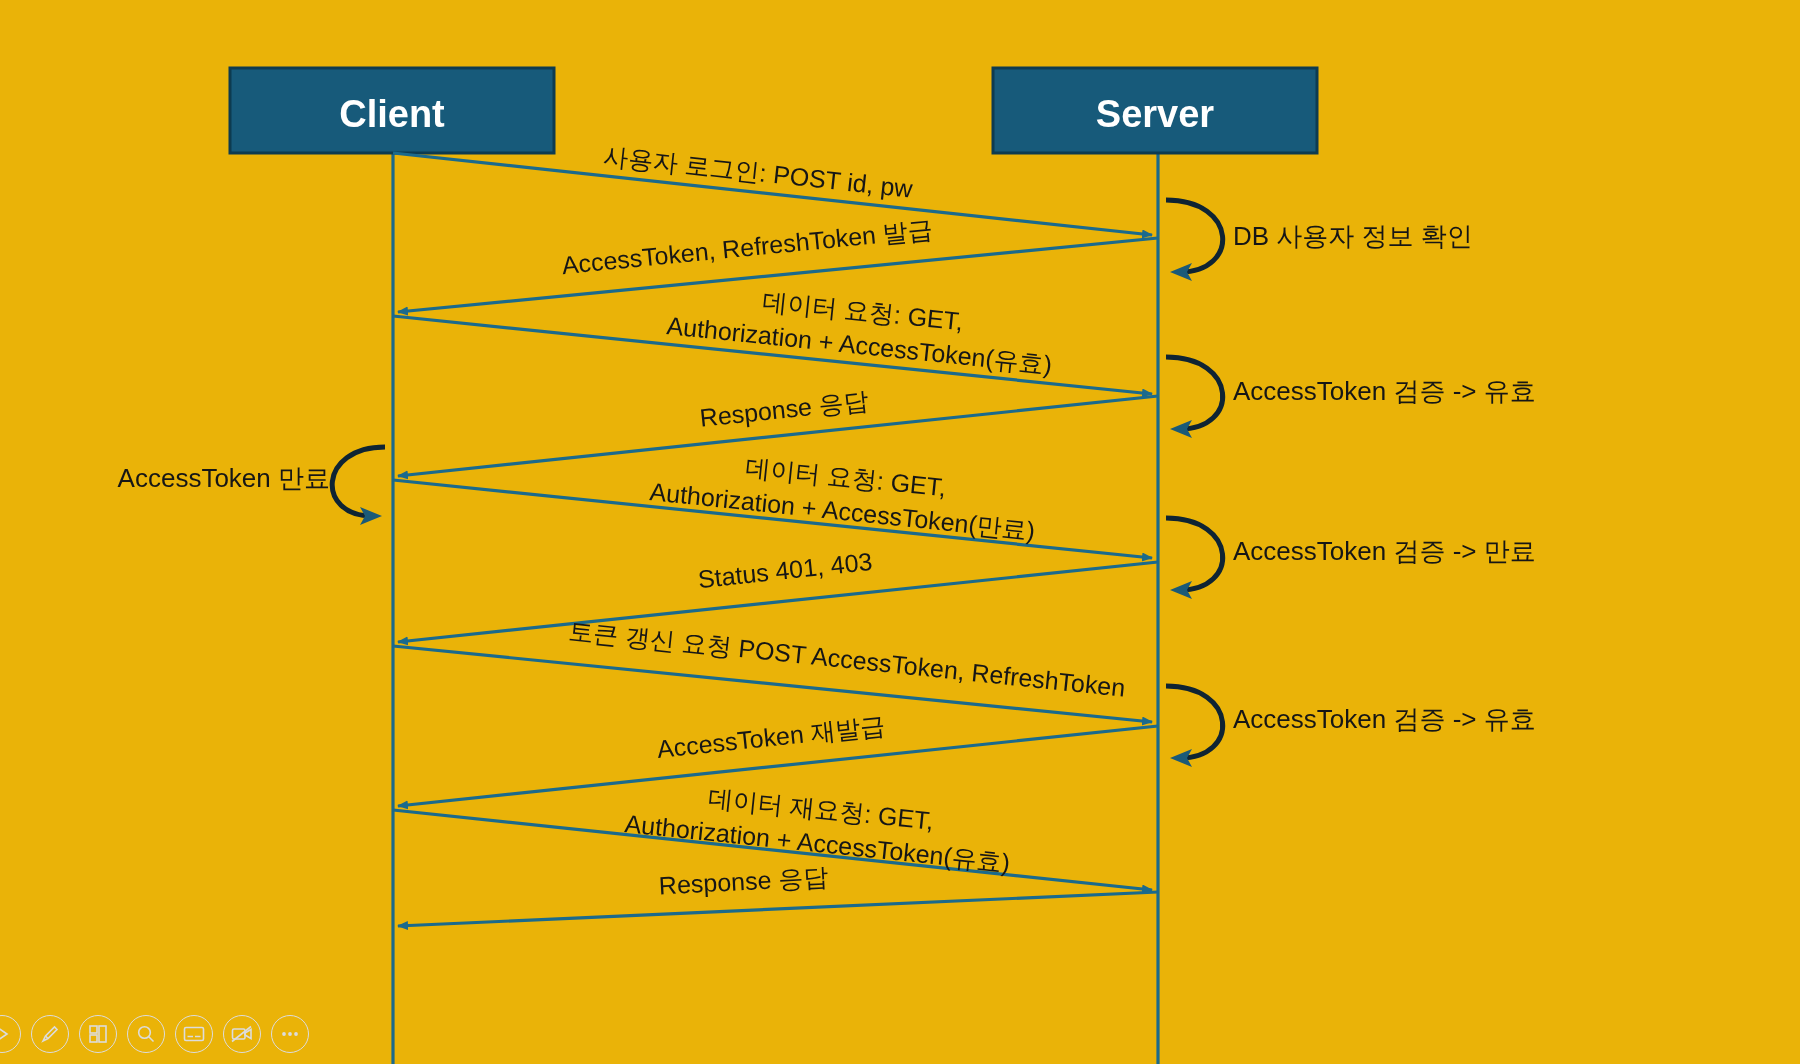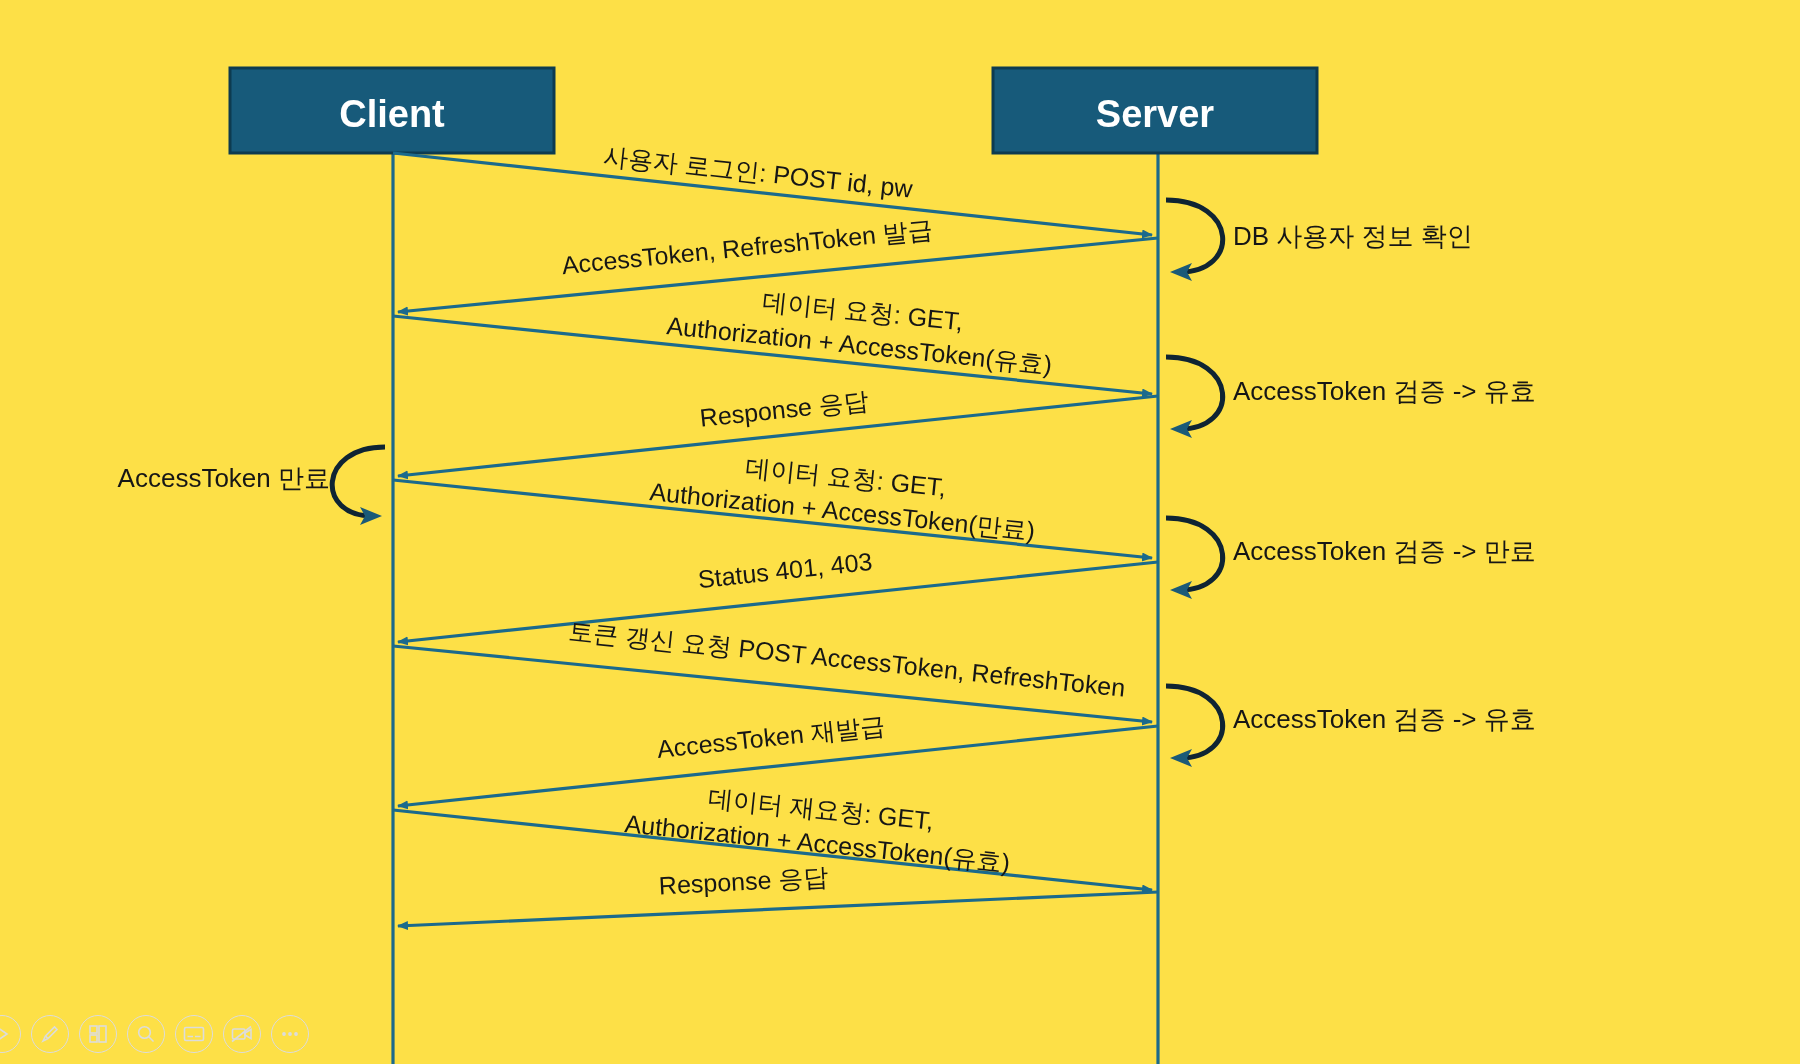--- a/index.html
+++ b/index.html
@@ -8,21 +8,21 @@
     padding: 0;
     background: #ffffff;
   }
   body {
     font-family: "Liberation Sans", "DejaVu Sans", sans-serif;
   }
   #stage {
     position: relative;
     width: 1800px;
     height: 1064px;
-    background: #fde047;
+    background: #eab308;
     overflow: hidden;
   }
   svg.diagram {
     position: absolute;
     left: 0;
     top: 0;
     width: 1800px;
     height: 1064px;
     display: block;
   }

